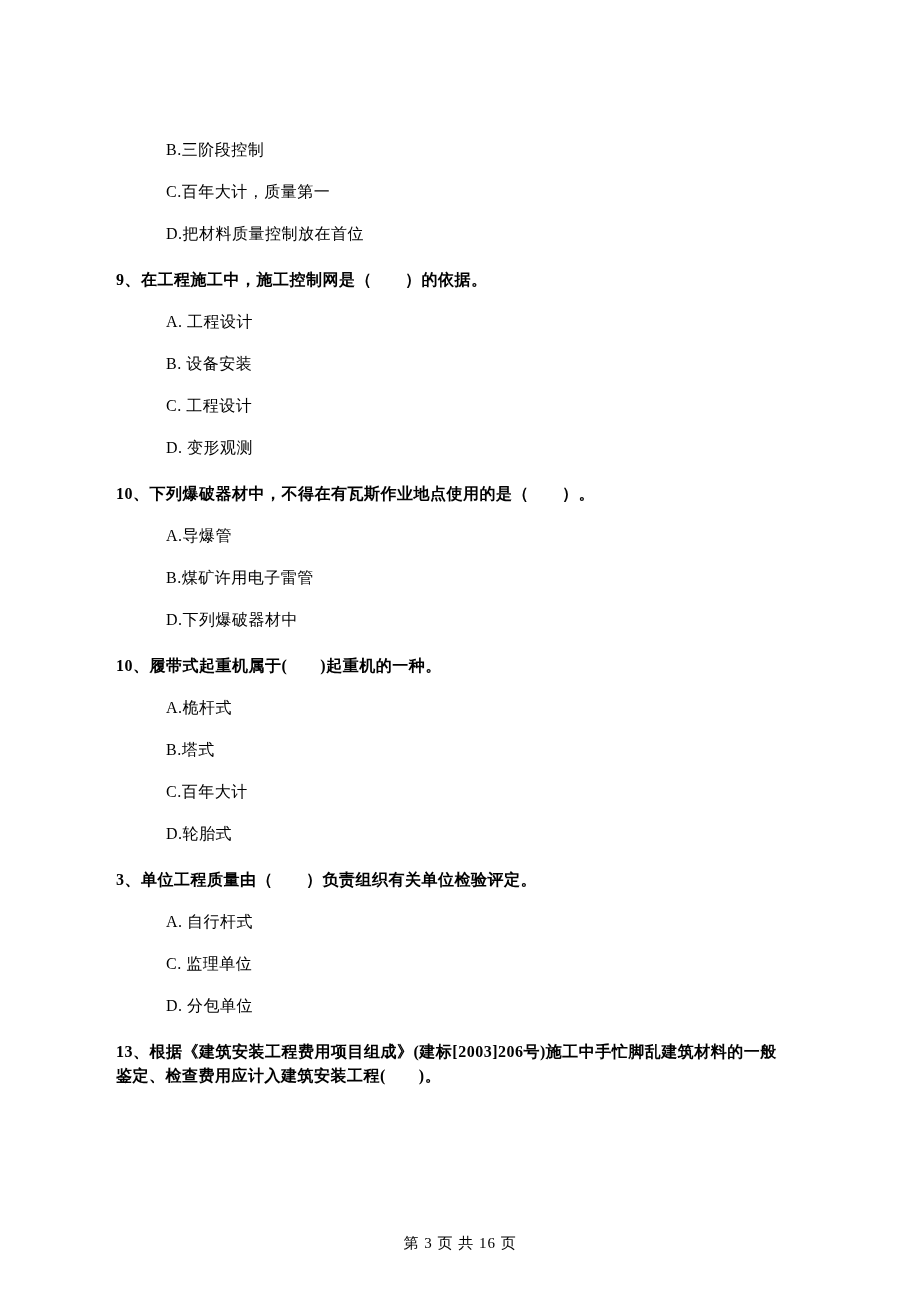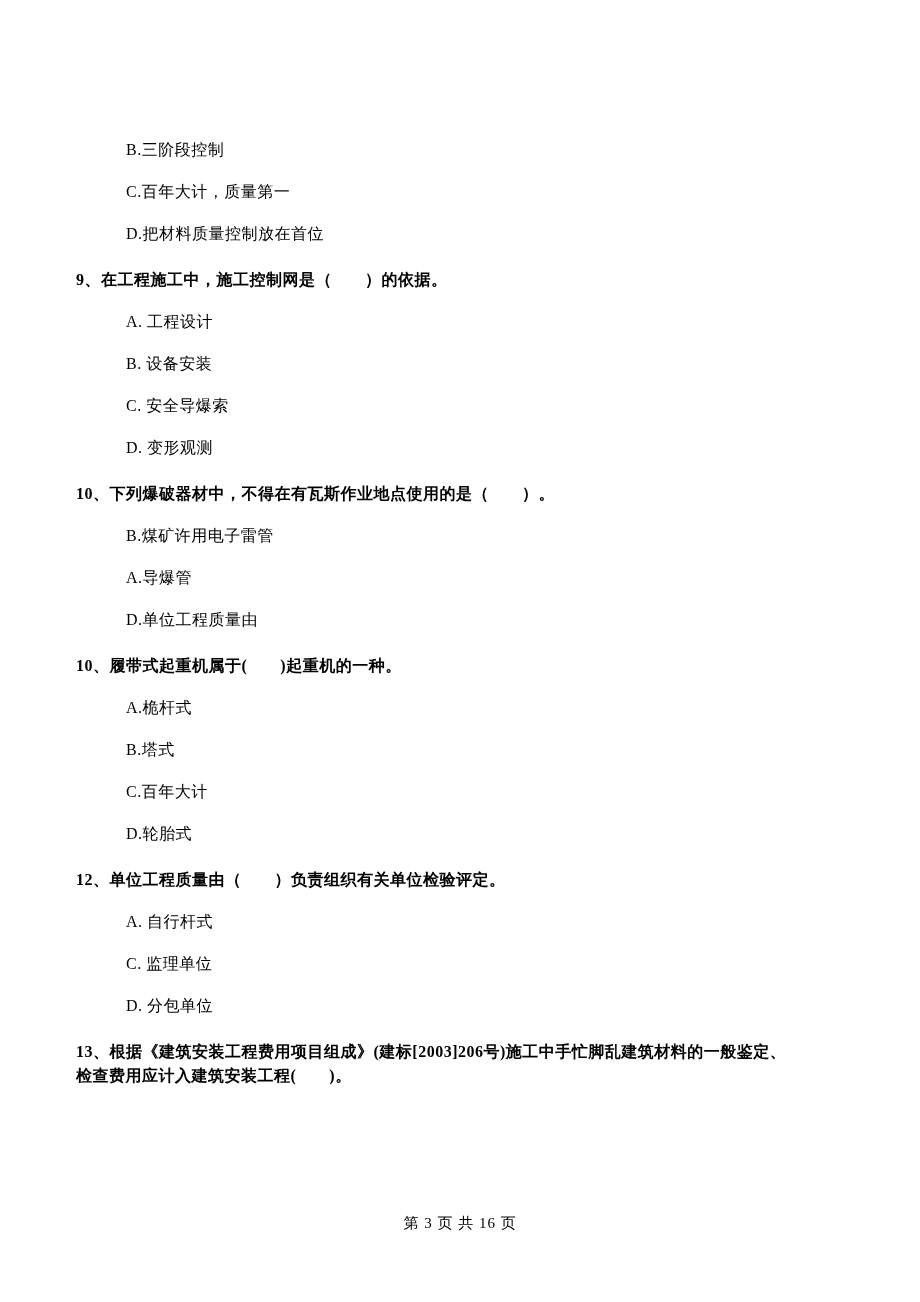--- a/index.html
+++ b/index.html
@@ -7,68 +7,68 @@
       width: 920px;
       height: 1302px;
       background: #ffffff;
       font-family: "SimSun", "宋体", serif;
       font-size: 16px;
       color: #000000;
       line-height: 1.5;
       position: relative;
     }
     .page {
-      padding: 120px 130px 60px 76px;
+      padding: 120px 130px 60px 116px;
     }
     .option {
       margin: 18px 0 18px 50px;
       letter-spacing: 0.5px;
     }
     .question {
       margin: 22px 0 14px 0;
       letter-spacing: 0.5px;
       font-weight: bold;
     }
     .footer {
       position: absolute;
-      bottom: 68px;
+      bottom: 48px;
       left: 0;
       right: 0;
       text-align: center;
       font-size: 15px;
       letter-spacing: 1px;
     }
   </style>
 </head>
 <body>
 
 <div class="page">
 
   <div class="option">B.三阶段控制</div>
   <div class="option">C.百年大计，质量第一</div>
   <div class="option">D.把材料质量控制放在首位</div>
 
   <div class="question">9、在工程施工中，施工控制网是（　　）的依据。</div>
   <div class="option">A.  工程设计</div>
   <div class="option">B.  设备安装</div>
-  <div class="option">C.  安全导爆索</div>
+  <div class="option">C.  工程设计</div>
   <div class="option">D.  变形观测</div>
 
   <div class="question">10、下列爆破器材中，不得在有瓦斯作业地点使用的是（　　）。</div>
+  <div class="option">A.导爆管</div>
   <div class="option">B.煤矿许用电子雷管</div>
-  <div class="option">A.导爆管</div>
-  <div class="option">D.单位工程质量由</div>
+  <div class="option">D.下列爆破器材中</div>
 
   <div class="question">10、履带式起重机属于(　　)起重机的一种。</div>
   <div class="option">A.桅杆式</div>
   <div class="option">B.塔式</div>
   <div class="option">C.百年大计</div>
   <div class="option">D.轮胎式</div>
 
-  <div class="question">12、单位工程质量由（　　）负责组织有关单位检验评定。</div>
+  <div class="question">3、单位工程质量由（　　）负责组织有关单位检验评定。</div>
   <div class="option">A.  自行杆式</div>
   <div class="option">C.  监理单位</div>
   <div class="option">D.  分包单位</div>
 
   <div class="question">13、根据《建筑安装工程费用项目组成》(建标[2003]206号)施工中手忙脚乱建筑材料的一般鉴定、检查费用应计入建筑安装工程(　　)。</div>
 
 </div>
 
 <div class="footer">第 3 页 共 16 页</div>
 

